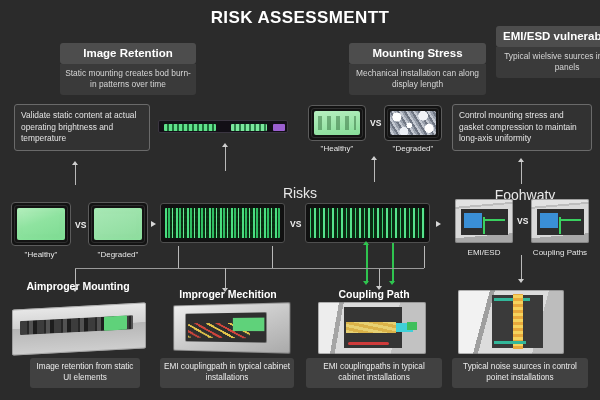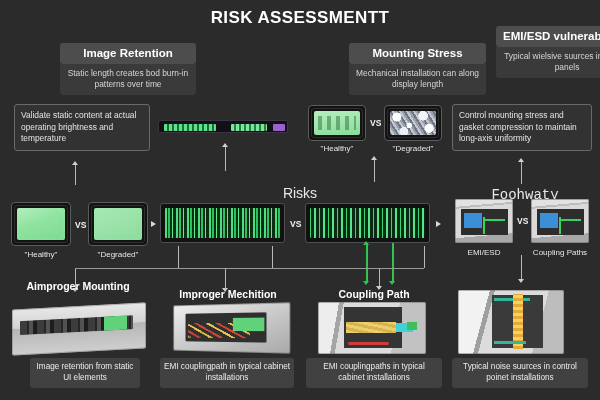--- a/index.html
+++ b/index.html
@@ -191,21 +191,21 @@
 </style>
 </head>
 <body>
 
 <div class="root">
 
   <div class="title">RISK ASSESSMENTT</div>
 
   <div class="colhead" style="left:14px;top:43px;width:136px;">
     <div class="hd">Image Retention</div>
-    <div class="sub">Static length creates bod burn-in patterns over time</div>
+    <div class="sub">Static mounting creates bod burn-in patterns over time</div>
   </div>
 
   <div class="colhead" style="left:160px;top:43px;width:132px;">
   </div>
 
   <div class="colhead" style="left:303px;top:43px;width:137px;">
     <div class="hd">Mounting Stress</div>
     <div class="sub">Mechanical installation can along display length</div>
   </div>
 
@@ -275,21 +275,21 @@
   </div>
   <div class="vs" style="left:290px;top:219px;">VS</div>
   <div class="panel" style="left:305px;top:203px;width:125px;height:40px;">
     <div class="widebez">
         <div class="scr-data b"></div>
       </div>
   </div>
 
   <div class="rarrow" style="left:436px;top:221px;"></div>
 
-  <div class="seclbl" style="left:470px;top:187px;width:110px;font-family:Liberation Mono, monospace;">Foohwaty</div>
+  <div class="seclbl" style="left:470px;top:187px;width:110px;">Foohwaty</div>
 
   <div class="panel" style="left:455px;top:199px;width:58px;height:44px;">
     <div class="emipanel">
       <div class="blk"></div>
       <div class="blue"></div>
       <div class="garr" style="left:48%;top:42%;width:2px;height:38%;"></div>
       <div class="garr" style="left:50%;top:46%;width:36%;height:2px;"></div>
     </div>
   </div>
   <div class="vs" style="left:517px;top:216px;">VS</div>

